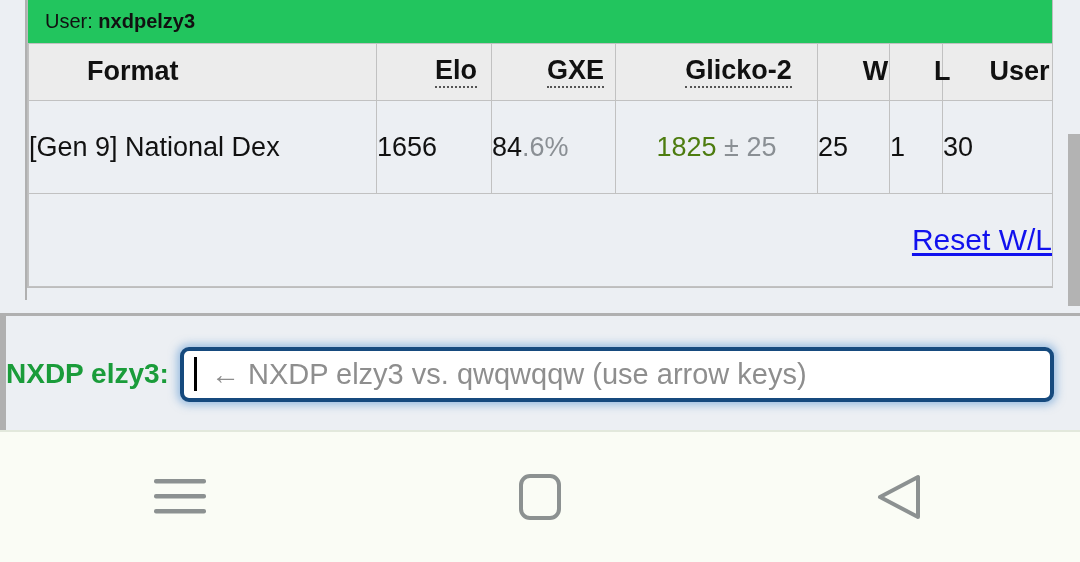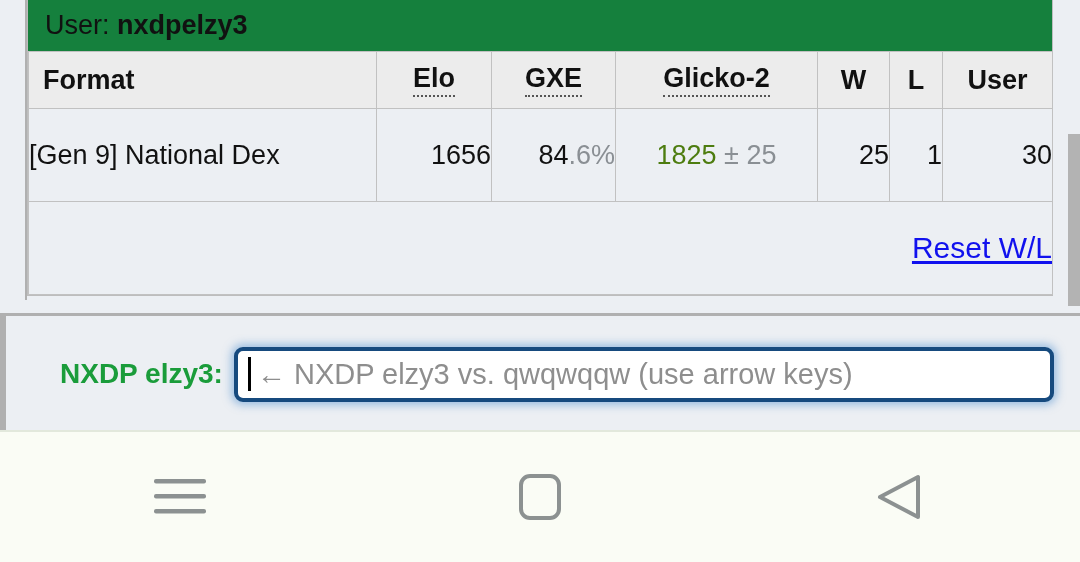--- a/index.html
+++ b/index.html
@@ -51,24 +51,24 @@
     width: 1026px;
     box-sizing: border-box;
     background: #eceff3;
     border: 1px solid #bdbdbd;
     border-top: none;
   }
 
   .user-header {
     box-sizing: border-box;
     padding: 9px 0 10px 17px;
-    font-size: 27px;
+    font-size: 20px;
     color: #111111;
     line-height: 1.2;
-    background: #15803d;
+    background: #22c55e;
     white-space: nowrap;
   }
   .user-header .uh-label { font-weight: 400; }
   .user-header .uh-name { font-weight: 700; }
 
   table.ladder {
     border-collapse: collapse;
     width: 1024px;
     table-layout: fixed;
     background: #eceff3;
@@ -79,20 +79,21 @@
     padding: 0;
     font-size: 27px;
     color: #111111;
     vertical-align: middle;
   }
   table.ladder thead th {
     background: #ececec;
     font-weight: 700;
     height: 56px;
     line-height: 1.1;
+    padding-left: 44px;
   }
   table.ladder tbody td {
     background: #eceff3;
     height: 92px;
     font-weight: 400;
   }
 
   
   .c-format { width: 348px; }
   .c-elo    { width: 115px; }
@@ -108,21 +109,21 @@
     padding-bottom: 1px;
     display: inline-block;
   }
 
   .cell-format {
     padding: 0 16px 0 18px;
     line-height: 1.22;
     word-break: normal;
   }
   .cell-num {
-    text-align: right;
+    text-align: left;
     padding: 0 8px;
   }
   .cell-elo { font-weight: 700; }
   .frac-dim { color: #8a8f94; }
   .cell-glicko {
     text-align: center;
     padding: 0 10px;
     line-height: 1.2;
   }
   .glicko-main { color: #4d7c0f; }
@@ -176,21 +177,20 @@
     align-items: center;
   }
   .chat-bar .edge-rule {
     width: 6px;
     height: 119px;
     background: #b0b0b0;
     flex: 0 0 auto;
   }
   .chat-username {
     flex: 0 0 auto;
-    margin-left: 54px;
     margin-right: 11px;
     color: #1a9c3a;
     font-weight: 700;
     font-size: 28px;
     white-space: nowrap;
   }
   .chat-input-wrap {
     flex: 1 1 auto;
     margin-right: 26px;
     position: relative;
@@ -208,21 +208,21 @@
     padding-left: 10px;
     overflow: hidden;
   }
   .caret {
     width: 3px;
     height: 34px;
     background: #000000;
     flex: 0 0 auto;
   }
   .placeholder {
-    margin-left: 6px;
+    margin-left: 14px;
     color: #8e8e8e;
     font-size: 29px;
     white-space: nowrap;
     overflow: hidden;
   }
 
   
   .navbar {
     position: absolute;
     left: 0;

